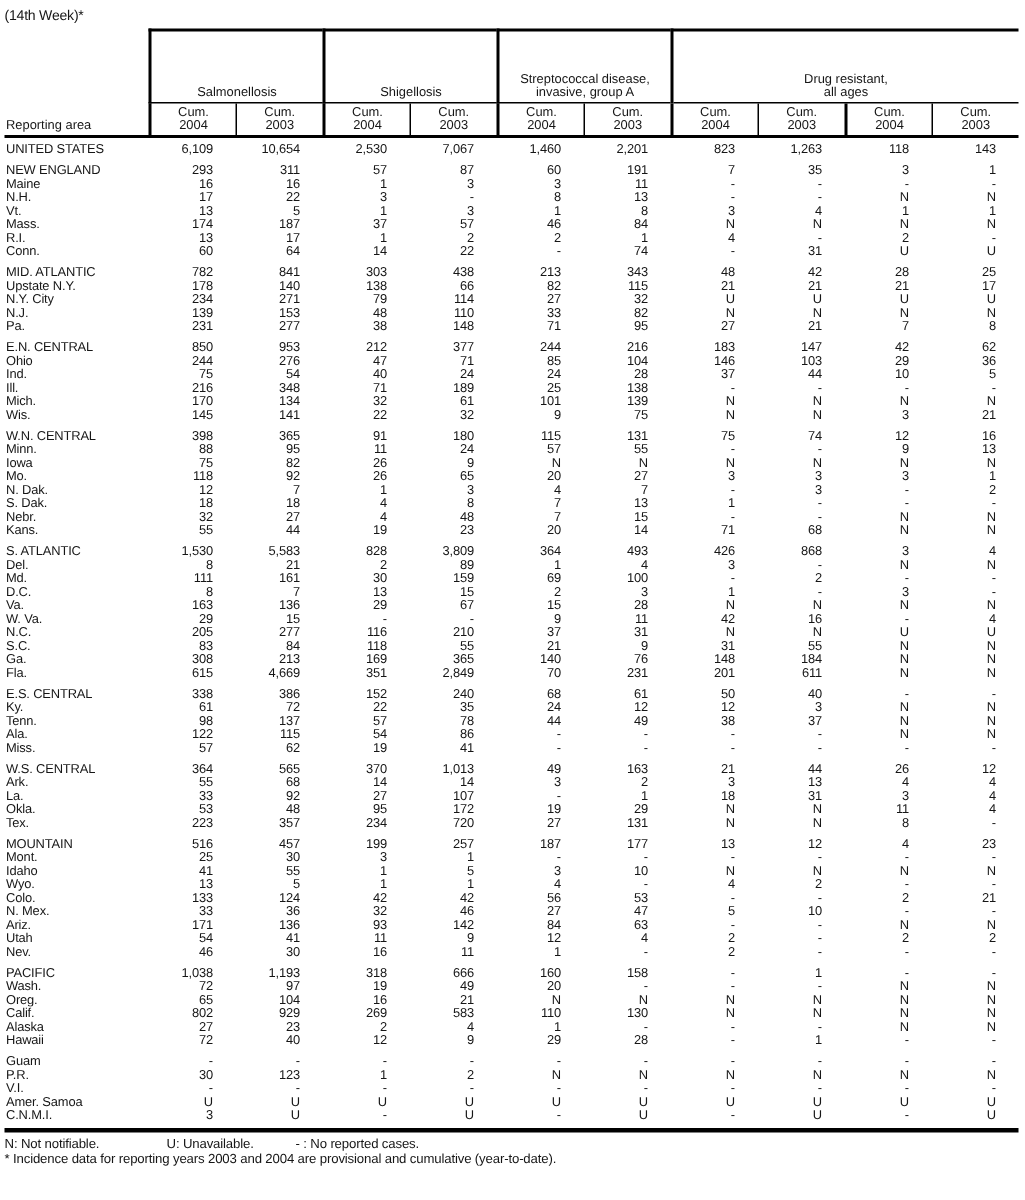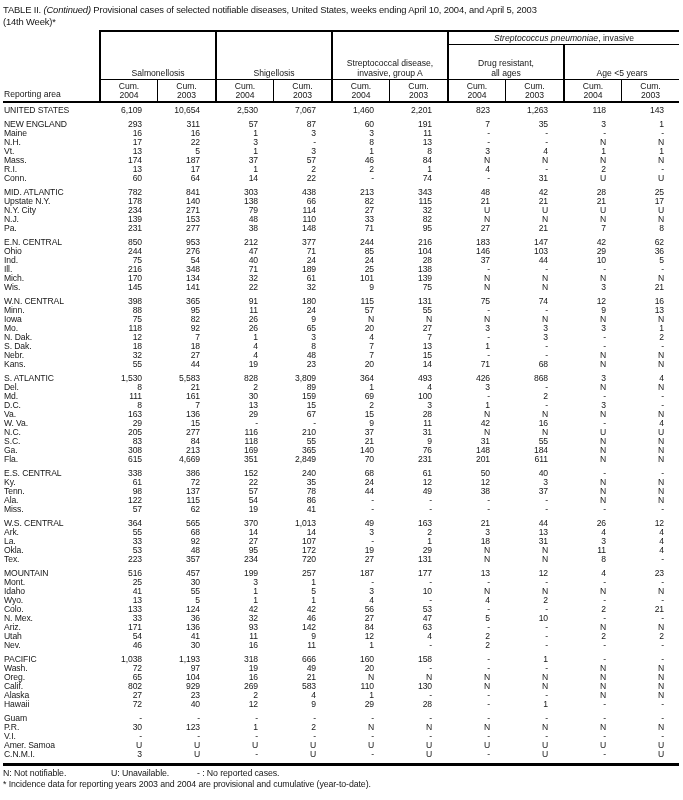--- a/index.html
+++ b/index.html
@@ -75,36 +75,33 @@
   .fn{font-size:8.8px;line-height:10.5px;margin-top:2px;letter-spacing:-0.1px;}
   .fn .p1{display:inline-block;width:108px;}
   .fn .p2{display:inline-block;width:86px;}
 </style>
 </head>
 <body>
 
 <div class="page">
 
   <div class="title">
-    <div><span>TABLE II. </span><span class="cont">(Continued)</span><span> Provisional cases of selected notifiable diseases, United States, weeks ending April 10, 2004, and April 5, 2003</span></div>
     <div>(14th Week)*</div>
   </div>
 
   <div class="hdr" id="hdr">
     <div class="ra">Reporting area</div>
     <div class="gbox c1">Salmonellosis</div>
     <div class="gbox c2">Shigellosis</div>
     <div class="gbox c3">Streptococcal disease,
 invasive, group A</div>
     <div class="pneumo">
-      <div class="pneumo-title"><span class="it">Streptococcus pneumoniae</span><span>, invasive</span></div>
       <div class="pneumo-subs">
         <div class="psub">Drug resistant,
 all ages</div>
-        <div class="psub right">Age &lt;5 years</div>
       </div>
     </div>
 
   <div class="cum gb" style="grid-column: 2;">
         <div>Cum.</div>
         <div>2004</div>
       </div>
       <div class="cum wg" style="grid-column: 3;">
         <div>Cum.</div>
         <div>2003</div>

